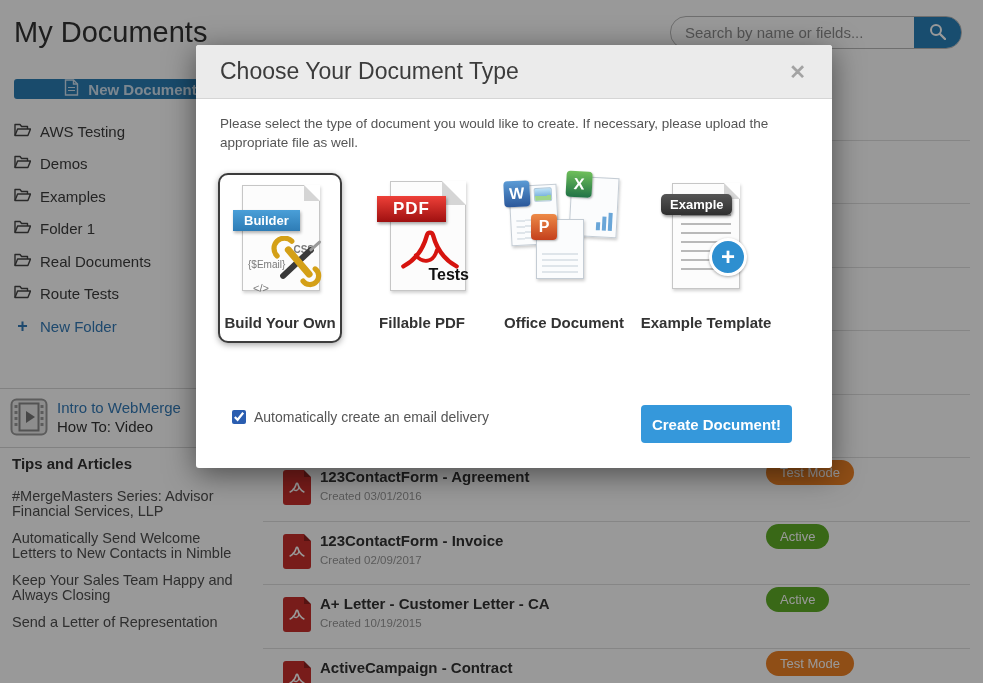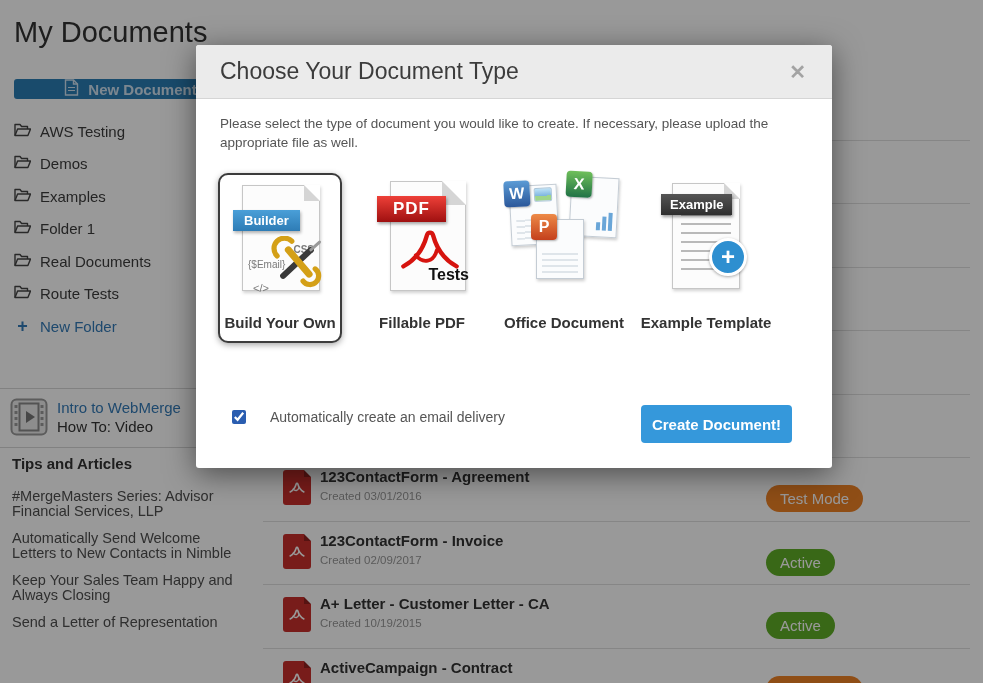--- a/index.html
+++ b/index.html
@@ -34,22 +34,22 @@
   
   .doc-list{position:absolute;left:263px;top:77px;width:707px;}
   .doc-row{position:relative;height:63.5px;border-bottom:1px solid #dfdfdf;box-sizing:border-box;cursor:pointer;}
   .pdf-badge{position:absolute;left:20px;top:12px;width:28px;height:35px;background:#c9302c;
              border-radius:3px;display:flex;align-items:center;justify-content:center;}
   .pdf-badge .fold{position:absolute;top:0;right:0;border-style:solid;border-width:0 7px 7px 0;
              border-color:#fff #fff #8f211e #8f211e;}
   .doc-text{position:absolute;left:57px;top:10px;}
   .doc-name{font-size:15px;font-weight:bold;color:#333;}
   .doc-created{font-size:11.5px;color:#979797;margin-top:5px;}
-  .status-badge{position:absolute;left:503px;top:27px;padding:5px 14px;border-radius:14px;
-             color:#fff;font-size:15px;}
+  .status-badge{position:absolute;left:503px;top:2px;padding:5px 14px;border-radius:14px;
+             color:#fff;font-size:13px;}
   
   .backdrop{position:absolute;inset:0;background:rgba(0,0,0,0.40);z-index:5;}
   .modal{position:absolute;left:196px;top:45px;width:636px;height:423px;background:#fff;z-index:10;
          box-shadow:0 6px 30px rgba(0,0,0,0.5);border-radius:3px;}
   .modal-header{height:53px;background:#ebebeb;border-bottom:1px solid #d5d5d5;display:flex;
          align-items:center;border-radius:3px 3px 0 0;}
   .modal-title{margin-left:24px;font-size:23px;color:#3c3c3c;font-weight:400;}
   .modal-close{margin-left:auto;margin-right:20px;font-size:20px;font-weight:bold;color:#a3a3a3;
          cursor:pointer;background:none;border:0;font-family:"Liberation Sans",sans-serif;}
   .modal-desc{position:absolute;left:24px;top:69px;width:560px;font-size:13.5px;color:#555;line-height:19px;}
@@ -99,40 +99,51 @@
   .chart{position:absolute;right:4px;bottom:6px;display:flex;align-items:flex-end;gap:2px;}
   .chart i{display:block;width:4px;background:#6aa6d8;}
   .ppt-doc{left:28px;top:42px;z-index:2;}
   .ppt-tile{background:linear-gradient(#ed8a47,#c4401c);}
   
   .ex-sheet{left:26px;top:8px;width:66px;height:104px;}
   .ex-sheet .corner{border-width:0 16px 16px 0;border-color:#fff #fff #d5d5d5 #d5d5d5;}
   .ex-lines{position:absolute;left:8px;right:8px;top:30px;height:62px;
         background:repeating-linear-gradient(#b9b9b9 0 2px,transparent 2px 9px);}
   .ex-tag{position:absolute;left:-12px;top:10px;background:linear-gradient(#555,#2e2e2e);color:#fff;
-        font-weight:bold;font-size:13px;padding:3px 9px;border-radius:0;
+        font-weight:bold;font-size:13px;padding:3px 9px;border-radius:5px;
         box-shadow:1px 2px 3px rgba(0,0,0,0.4);}
   .ex-plus{position:absolute;right:-8px;bottom:12px;width:32px;height:32px;border-radius:50%;
         background:#2e8fd0;border:3px solid #fff;box-shadow:0 1px 3px rgba(0,0,0,0.35);
         color:#fff;font-size:24px;font-weight:bold;display:flex;align-items:center;
         justify-content:center;line-height:0;}
   
   .modal-footer{position:absolute;left:36px;right:40px;bottom:25px;display:flex;align-items:center;}
-  .chk-wrap{display:flex;align-items:center;gap:24px;font-size:14px;color:#555;}
+  .chk-wrap{display:flex;align-items:center;gap:8px;font-size:14px;color:#555;}
   .chk-wrap input{width:14px;height:14px;accent-color:#2a5db0;margin:0;}
   .create-btn{margin-left:auto;width:151px;height:38px;border:0;border-radius:4px;color:#fff;
         font-weight:bold;font-size:15px;cursor:pointer;font-family:"Liberation Sans",sans-serif;}
 </style>
 </head>
 <body>
 
 <div class="screen">
 
   <div class="page-title">My Documents</div>
 
+  <div class="searchbar">
+    <input type="text" placeholder="Search by name or fields..." style="">
+    <button class="search-btn">
+      <span>
+        <svg width="17" height="17" viewBox="0 0 17 17">
+            <circle cx="7" cy="7" r="5" fill="none" stroke="#fff" stroke-width="2"></circle>
+            <path d="M11 11 L16 16" stroke="#fff" stroke-width="2.4" stroke-linecap="round"></path>
+          </svg>
+      </span>
+    </button>
+  </div>
 
   <button class="new-doc-btn">
     <span>
       <svg width="15" height="17" viewBox="0 0 15 17">
           <path d="M1.5 1 h8 l4 4 v11 h-12 z" fill="none" stroke="#cfe2f0" stroke-width="1.4"></path>
           <path d="M9.5 1 v4 h4" fill="none" stroke="#cfe2f0" stroke-width="1.4"></path>
           <path d="M4 8.5 h7 M4 11.5 h7" stroke="#cfe2f0" stroke-width="1.2"></path>
         </svg>
     </span>
     <span>New Document</span>

